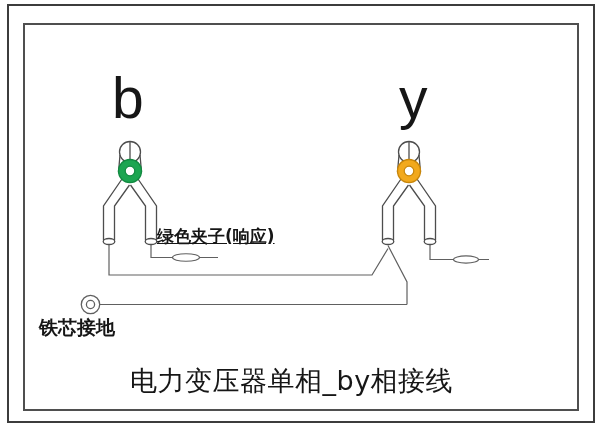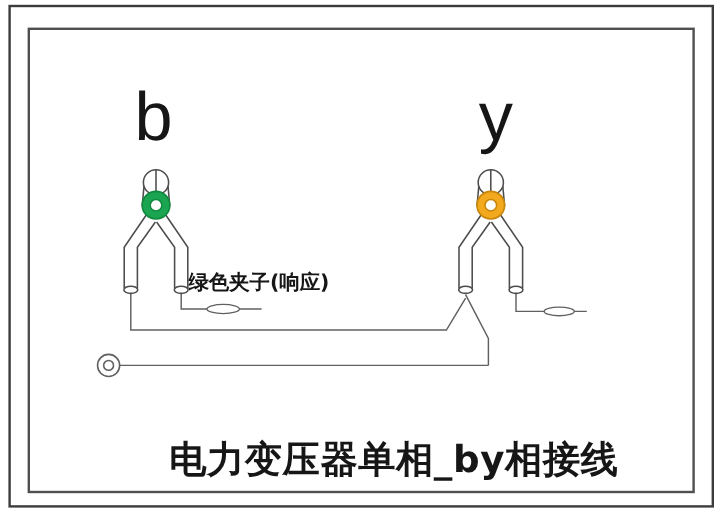--- a/index.html
+++ b/index.html
@@ -10,24 +10,24 @@
     font-family:"Liberation Sans", sans-serif;
     overflow:hidden;
   }
   .frame{position:absolute;box-sizing:border-box;background:transparent;}
   #outer-frame{left:7px;top:4px;width:588px;height:419px;border:2px solid #3c3c3c;}
   #inner-frame{left:23px;top:23px;width:556px;height:388px;border:2px solid #4f4f4f;}
   svg{position:absolute;left:0;top:0;}
   .txt{position:absolute;color:#161616;white-space:nowrap;line-height:1.1;}
   #label-b{left:112px;top:70px;font-size:57px;line-height:1;font-weight:400;}
   #label-y{left:399px;top:70px;font-size:57px;line-height:1;font-weight:400;}
-  #label-green-clamp{left:157px;top:227px;font-size:17px;font-weight:700;font-family:"DejaVu Sans", sans-serif;}
+  #label-green-clamp{left:157px;top:227px;font-size:17px;font-weight:700;font-family:"DejaVu Sans", sans-serif;text-decoration:underline;}
   #label-yellow-clamp{left:438px;top:227px;font-size:17px;font-weight:700;font-family:"DejaVu Sans", sans-serif;}
   #label-ground{left:39px;top:317px;font-size:19px;font-weight:700;font-family:"DejaVu Sans", sans-serif;}
-  #diagram-title{left:141px;top:366px;font-size:31px;font-weight:700;letter-spacing:.5px;font-family:"DejaVu Sans", sans-serif;}
+  #diagram-title{left:130px;top:366px;font-size:27px;font-weight:400;letter-spacing:.5px;font-family:"DejaVu Sans", sans-serif;}
 </style>
 </head>
 <body>
 
 <div id="canvas">
 
   <div id="outer-frame" class="frame"></div>
   <div id="inner-frame" class="frame"></div>
 
   <svg width="602" height="433" viewBox="0 0 602 433">
@@ -92,16 +92,17 @@
     </g>
   </svg>
 
   <div id="label-b" class="txt">b</div>
 
   <div id="label-y" class="txt">y</div>
 
   <div id="label-green-clamp" class="txt">绿色夹子(响应)</div>
 
 
+  <div id="label-ground" class="txt">铁芯接地</div>
 
   <div id="diagram-title" class="txt">电力变压器单相_by相接线</div>
 
 </div>
 
 </body></html>

